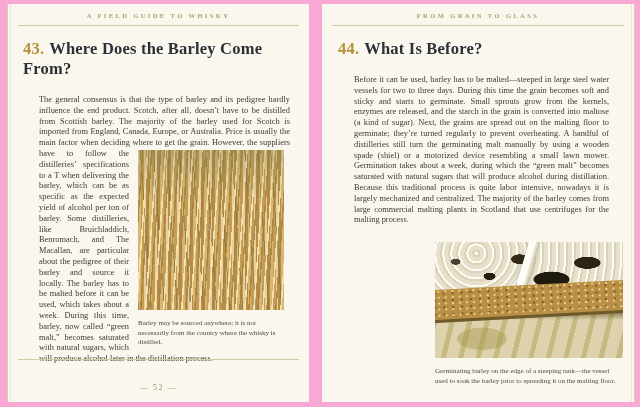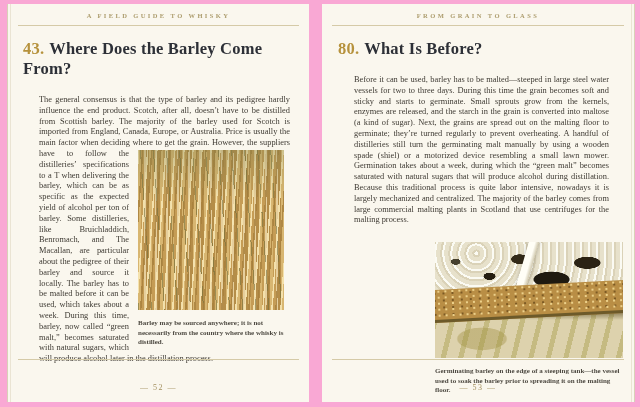--- a/index.html
+++ b/index.html
@@ -16,21 +16,21 @@
   .content{position:relative;}
   .page-left .content{padding:0 3px 0 15px;}
   .page-right .content{padding:0 9px 0 16px;}
 
   .title{margin:13px 0 0;font-size:16.5px;line-height:20px;font-weight:bold;color:#2d3037;letter-spacing:.2px;}
   .title .num{color:#b6923c;margin-right:5px;}
 
   .body{margin-top:9px;font-size:8.4px;line-height:10.8px;text-align:justify;color:#3e3a33;}
   .body p{margin:16px;}
 
-  figure{margin:0;padding:0;font-weight:bold;}
+  figure{margin:0;padding:0;}
   figcaption{margin-top:9px;font-size:7px;line-height:9.5px;color:#4e4a42;text-align:left;}
 
   .fig-barley{float:right;width:146px;margin:0 22px 0 9px;padding-top:55px;
               shape-outside:inset(55px 0 0 0);}
   .photo-barley{height:160px;background-color:#c9a159;background-image:
       linear-gradient(180deg, rgba(125,128,78,.32) 0%, rgba(125,128,78,0) 32%),
       repeating-linear-gradient(94deg, rgba(246,228,176,.95) 0 1.5px, rgba(190,148,79,0) 1.5px 4px,
         rgba(168,128,60,.85) 4px 5.5px, rgba(222,191,126,0) 5.5px 9px),
       repeating-linear-gradient(86deg, rgba(98,102,54,.5) 0 1px, rgba(0,0,0,0) 1px 13px),
       repeating-linear-gradient(90deg, #d8b671 0 3px, #c59c55 3px 6px, #e6cf9d 6px 8px, #b58d48 8px 11px);}
@@ -79,30 +79,29 @@
         <p>The general consensus is that the type of barley and its pedigree hardly influence the end product. Scotch, after all, doesn’t have to be distilled from Scottish barley. The majority of the barley used for Scotch is imported from England, Canada, Europe, or Australia. Price is usually the main factor when deciding where to get the grain. However, the suppliers have to follow the distilleries’ specifications to a T when delivering the barley, which can be as specific as the expected yield of alcohol per ton of barley. Some distilleries, like Bruichladdich, Benromach, and The Macallan, are particular about the pedigree of their barley and source it locally. The barley has to be malted before it can be used, which takes about a week. During this time, barley, now called “green malt,” becomes saturated with natural sugars, which will produce alcohol later in the distillation process.</p>
       </div>
     </div>
     <footer class="pg-footer">— 52 —</footer>
   </section>
 
   <section class="page page-right">
     <div class="edge-line r"></div>
     <header class="pg-header">FROM GRAIN TO GLASS</header>
     <div class="content">
-      <h2 class="title"><span class="num">80.</span><span>What Is Before?</span></h2>
+      <h2 class="title"><span class="num">44.</span><span>What Is Before?</span></h2>
       <div class="body">
         <p>Before it can be used, barley has to be malted—steeped in large steel water vessels for two to three days. During this time the grain becomes soft and sticky and starts to germinate. Small sprouts grow from the kernels, enzymes are released, and the starch in the grain is converted into maltose (a kind of sugar). Next, the grains are spread out on the malting floor to germinate; they’re turned regularly to prevent overheating. A handful of distilleries still turn the germinating malt manually by using a wooden spade (shiel) or a motorized device resembling a small lawn mower. Germination takes about a week, during which the “green malt” becomes saturated with natural sugars that will produce alcohol during distillation. Because this traditional process is quite labor intensive, nowadays it is largely mechanized and centralized. The majority of the barley comes from large commercial malting plants in Scotland that use centrifuges for the malting process.</p>
       </div>
       <figure class="fig-tank">
         <div class="photo-tank">
           <div class="tank-foam"></div>
           <div class="tank-pole"></div>
           <div class="tank-grain"></div>
           <div class="tank-stone"></div>
         </div>
         <figcaption>Germinating barley on the edge of a steeping tank—the vessel used to soak the barley prior to spreading it on the malting floor.</figcaption>
       </figure>
     </div>
-    <footer class="pg-footer">— 53 —</footer>
   </section>
 
 </div>
 
 </body></html>

